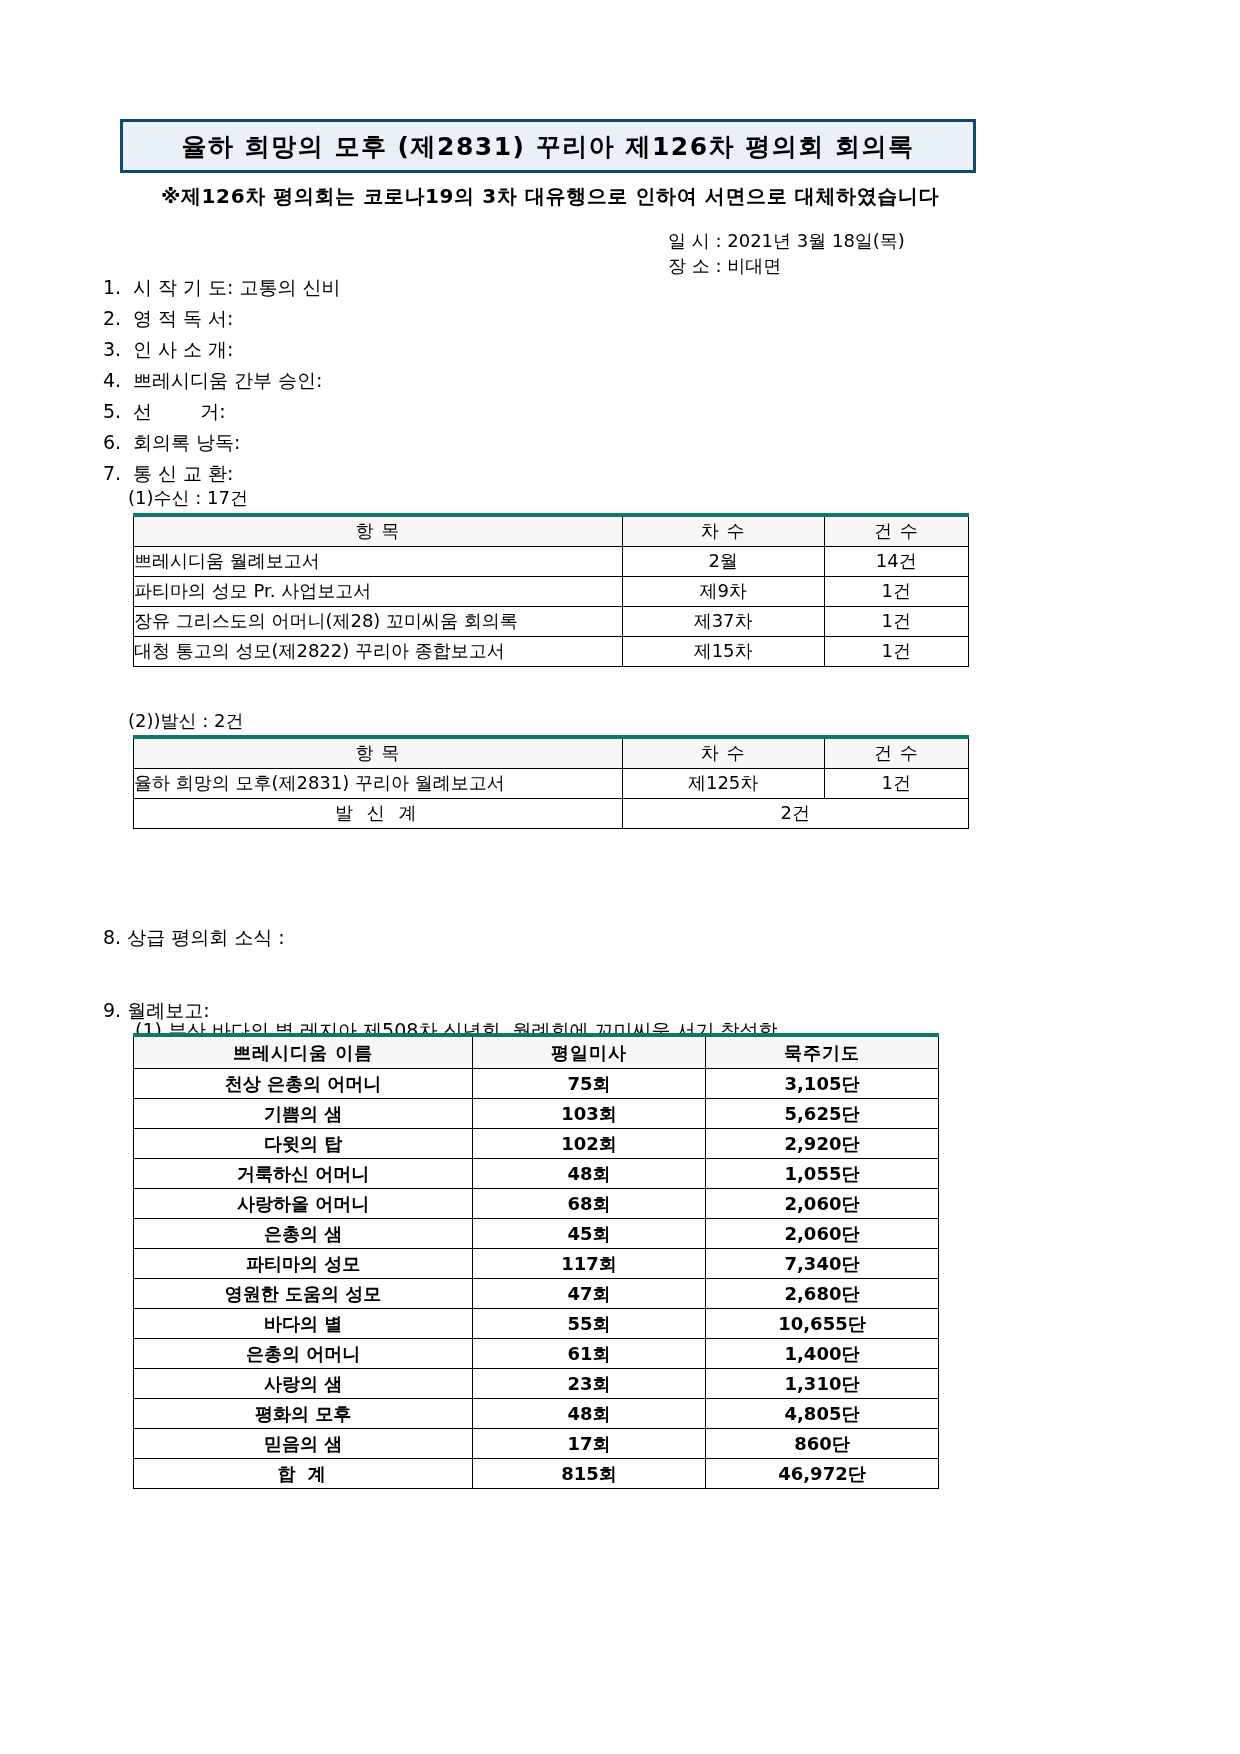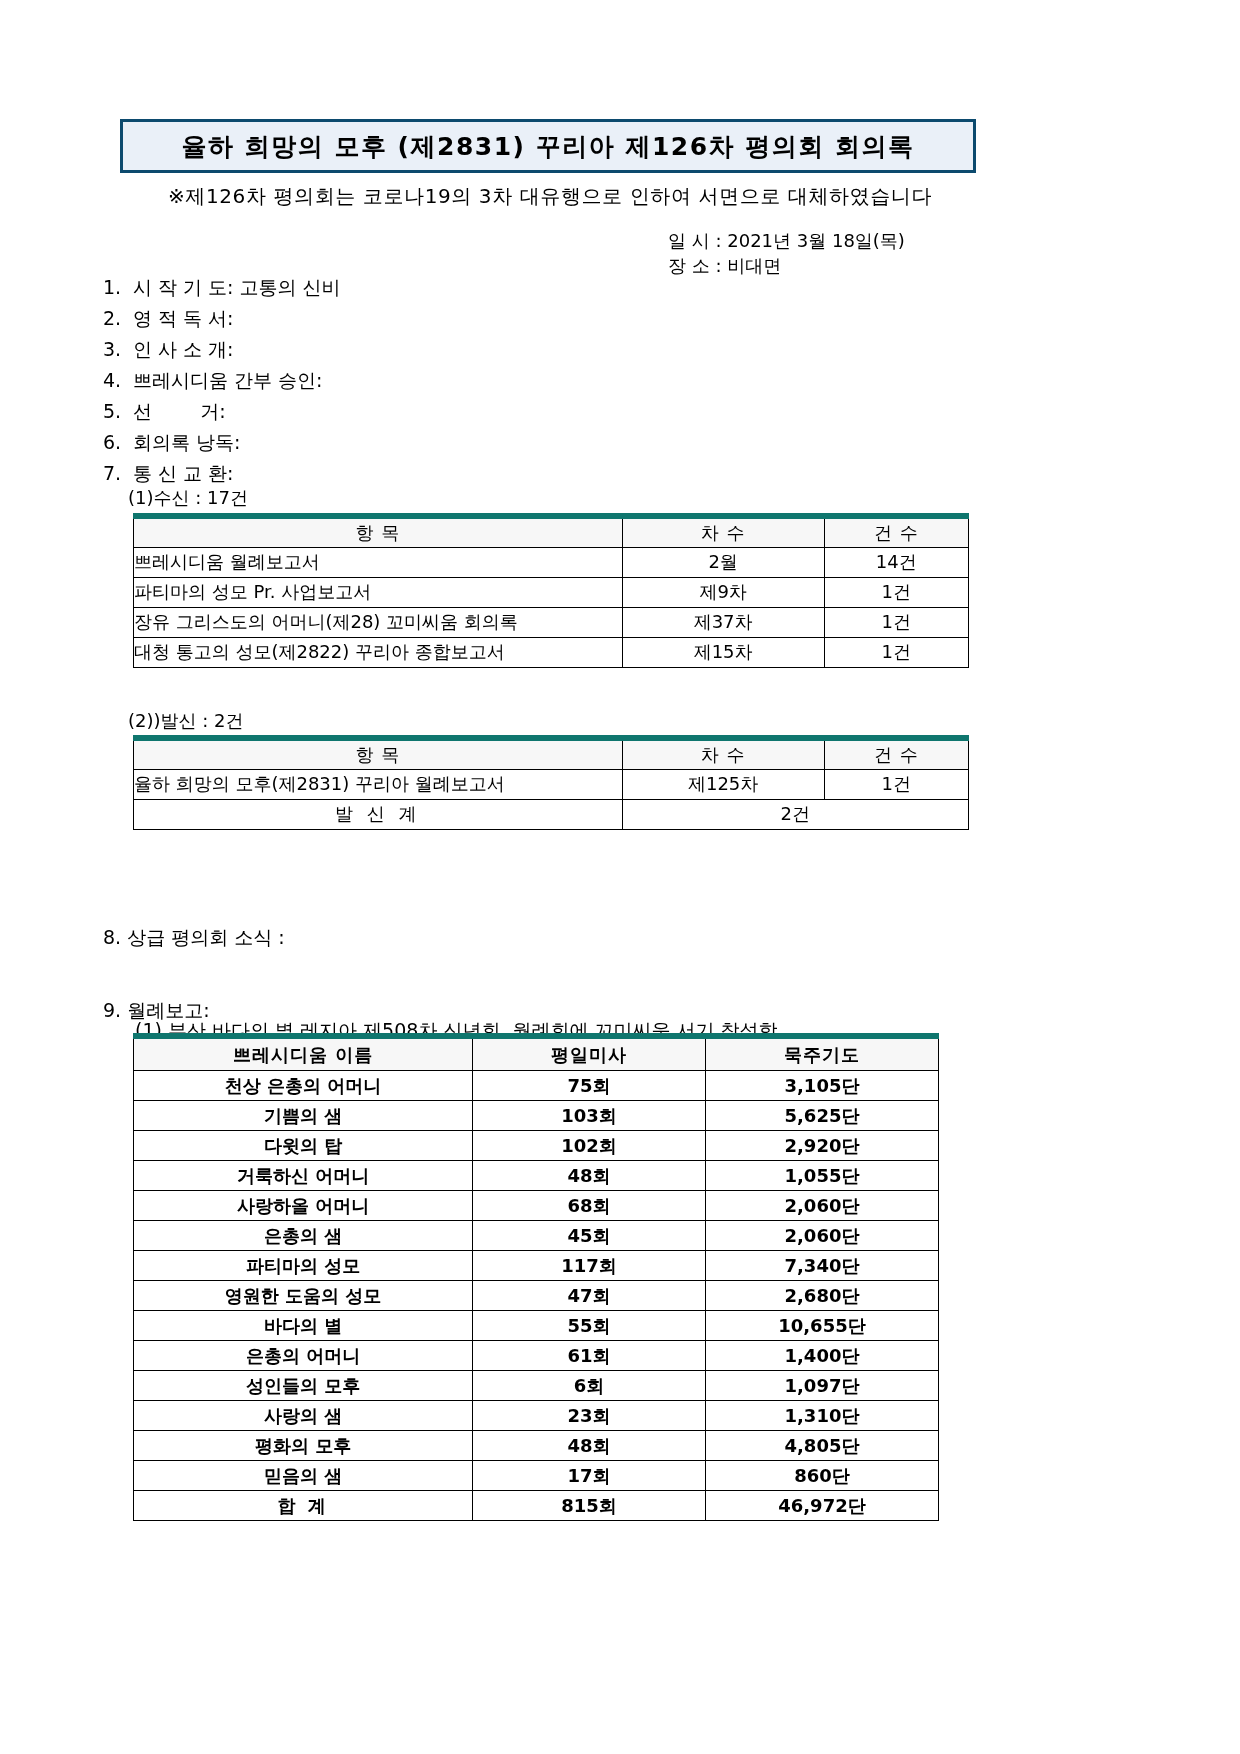--- a/index.html
+++ b/index.html
@@ -45,21 +45,21 @@
   }
 
   
   .notice {
     position: absolute;
     left: 0;
     top: 183px;
     width: 1100px;
     text-align: center;
     font-size: 20px;
-    font-weight: normal;
+    font-weight: bold;
     letter-spacing: 0.6px;
   }
 
   
   .meta {
     position: absolute;
     left: 668px;
     top: 228px;
     font-size: 18px;
     line-height: 25px;
@@ -106,21 +106,21 @@
     border: 1px solid #000000;
     padding: 0;
     font-weight: normal;
     background: #ffffff;
   }
   table.doc-table thead td {
     background: #f7f7f7;
     text-align: center;
     letter-spacing: 1px;
   }
-  table.doc-table .outer-top td { border-top: 6px solid #0f766e; }
+  table.doc-table .outer-top td { border-top: 4px solid #0f766e; }
   .cell-pad-l { padding-left: 10px; text-align: left; }
   .cell-center { text-align: center; }
 
   
   #table-receive, #table-send {
     left: 133px;
     width: 836px;
   }
   #table-receive { top: 513px; }
   #table-send { top: 735px; }
@@ -333,25 +333,20 @@
         <td class="cell-center">바다의 별</td>
         <td class="cell-center">55회</td>
         <td class="cell-center">10,655단</td>
       </tr>
       <tr>
         <td class="cell-center">은총의 어머니</td>
         <td class="cell-center">61회</td>
         <td class="cell-center">1,400단</td>
       </tr>
       <tr>
-        <td class="cell-center">성인들의 모후</td>
-        <td class="cell-center">6회</td>
-        <td class="cell-center">1,097단</td>
-      </tr>
-      <tr>
         <td class="cell-center">사랑의 샘</td>
         <td class="cell-center">23회</td>
         <td class="cell-center">1,310단</td>
       </tr>
       <tr>
         <td class="cell-center">평화의 모후</td>
         <td class="cell-center">48회</td>
         <td class="cell-center">4,805단</td>
       </tr>
       <tr>

